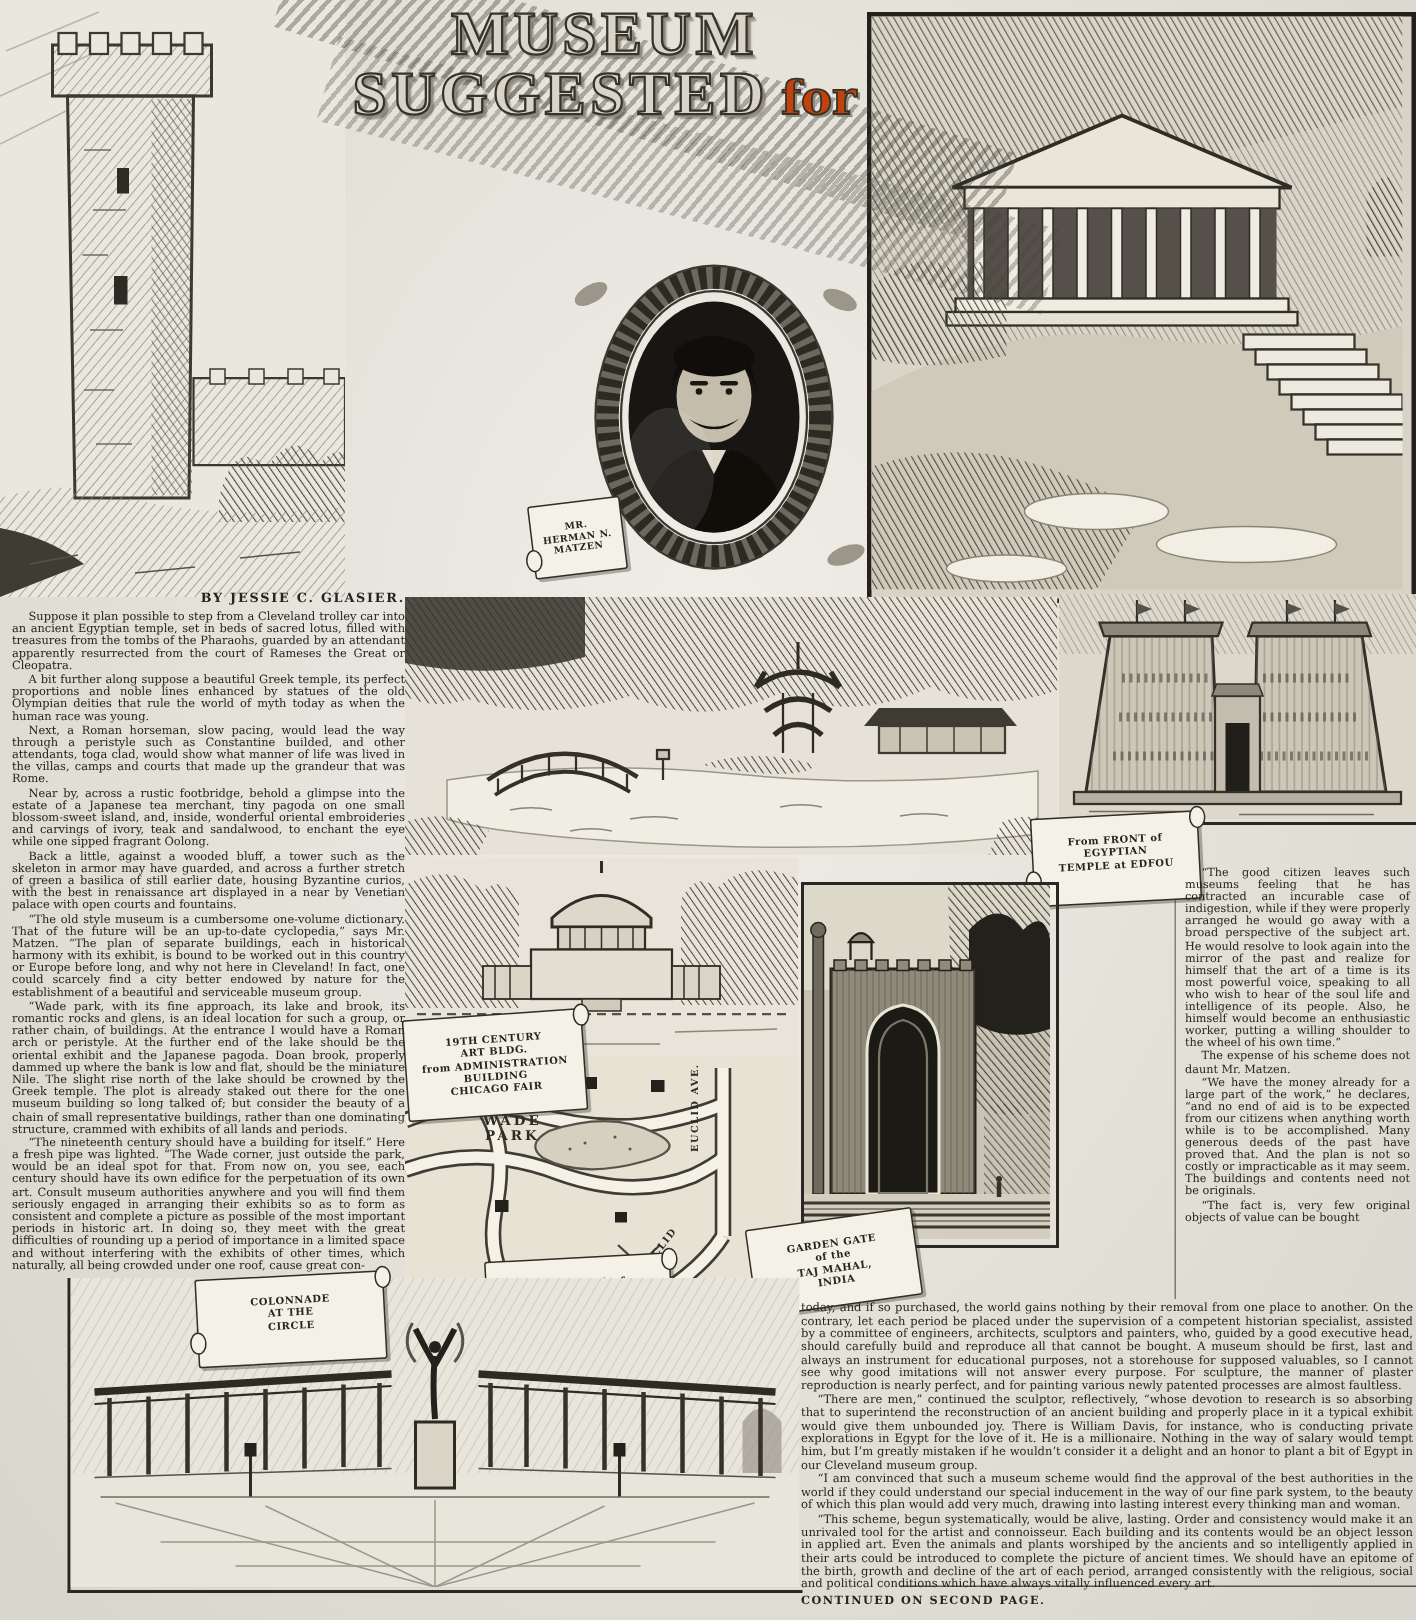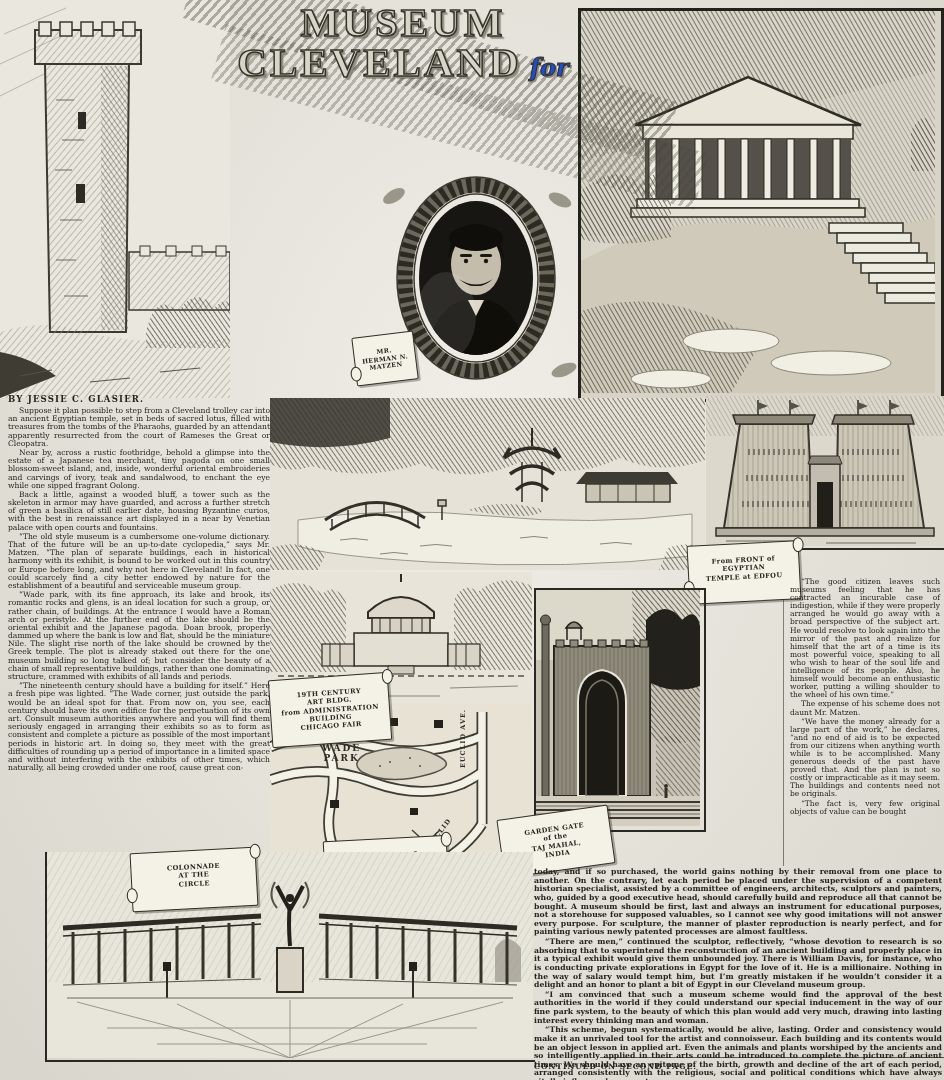--- a/index.html
+++ b/index.html
@@ -10,31 +10,31 @@
   .abs{position:absolute;}
   
   .masthead{left:220px;top:2px;width:366px;height:170px;text-align:center;z-index:5;}
   .mast-band{position:absolute;left:-40px;top:26px;width:500px;height:64px;transform:rotate(17deg);
         background:repeating-linear-gradient(115deg, rgba(70,67,58,.38) 0 3px, rgba(70,67,58,0) 3px 7px);z-index:-1;}
   .mast-band.b2{top:86px;left:-10px;transform:rotate(15deg);height:58px;opacity:.8;}
   .mast-line{font-family:"Liberation Serif", serif;font-weight:bold;font-size:41px;line-height:40px;
         letter-spacing:3px;color:#d8d4c8;-webkit-text-stroke:1.5px #36332a;
         text-shadow:2px 2px 0 #8e8a7d, 3px 3px 1px rgba(54,51,42,.4);}
   .mast-row3{display:flex;justify-content:center;align-items:baseline;gap:8px;}
-  .mast-for{font-family:"DejaVu Serif", serif;font-style:italic;font-weight:bold;font-size:24px;
-        color:#1d4ed8;-webkit-text-stroke:1.2px #36332a;text-shadow:2px 2px 0 #8e8a7d;}
+  .mast-for{font-family:"DejaVu Serif", serif;font-weight:bold;font-size:31px;
+        color:#c2410c;-webkit-text-stroke:1.2px #36332a;text-shadow:2px 2px 0 #8e8a7d;}
   
-  .byline{left:8px;top:394px;width:262px;text-align:left;font-size:8.5px;font-weight:bold;
+  .byline{left:8px;top:394px;width:262px;text-align:right;font-size:8.5px;font-weight:bold;
         letter-spacing:1.2px;z-index:4;}
   .col{font-size:7.6px;line-height:1.08;text-align:justify;z-index:4;}
   .col p{margin:0 0 1px 0;text-indent:11px;}
   .col p.cont{text-indent:0;}
   .leftcol{left:8px;top:407px;width:262px;height:455px;}
   .rightcol{left:790px;top:578px;width:150px;height:292px;font-size:7.5px;}
-  .bottomblock{left:534px;top:868px;width:408px;height:190px;font-size:7.7px;line-height:1.12;font-weight:bold;}
+  .bottomblock{left:534px;top:868px;width:408px;height:190px;font-size:7.7px;line-height:1.12;}
   .footer{left:534px;top:1062px;width:408px;text-align:left;font-size:7.5px;font-weight:bold;
         letter-spacing:1px;z-index:4;}
   .footer-rule{left:600px;top:1057px;width:344px;border-top:1.5px solid #55524a;height:0;}
   .vrule{left:783px;top:580px;width:0;height:286px;border-left:1px solid #75716a;}
   
   .illo{z-index:1;}
   .illo svg{display:block;}
   .framed{border:3px solid #23211b;background:#d7d3c6;}
   .thinframe{border:2px solid #2a2822;}
   
@@ -108,21 +108,21 @@
           <line x1="160" y1="372" x2="200" y2="368"></line>
         </g>
     </svg>
   </div>
 
   <div class="abs masthead">
     <div class="mast-band"></div>
     <div class="mast-band b2"></div>
     <div class="mast-line">MUSEUM</div>
     <div class="mast-row3">
-      <span class="mast-line">CLEVELAND</span>
+      <span class="mast-line">SUGGESTED</span>
       <span class="mast-for">for</span>
     </div>
   </div>
 
   <div class="abs illo framed" style="left:578px;top:8px;width:360px;height:388px;">
     <svg width="354" height="382" viewBox="0 0 354 382">
       <defs>
         <pattern id="gt-d" width="4" height="4" patternUnits="userSpaceOnUse" patternTransform="rotate(-30)">
             <line x1="0" y1="0" x2="0" y2="4" stroke="#4e4b41" stroke-width="1.5"></line>
           </pattern>
@@ -211,20 +211,22 @@
       <span class="pre">MR.
 HERMAN N.
 MATZEN</span>
       <span class="curl l"></span>
     </div>
   </div>
 
   <div class="abs byline">BY JESSIE C. GLASIER.</div>
   <div class="abs col leftcol">
     <p>Suppose it plan possible to step from a Cleveland trolley car into an ancient Egyptian temple, set in beds of sacred lotus, filled with treasures from the tombs of the Pharaohs, guarded by an attendant apparently resurrected from the court of Rameses the Great or Cleopatra.</p>
+    <p>A bit further along suppose a beautiful Greek temple, its perfect proportions and noble lines enhanced by statues of the old Olympian deities that rule the world of myth today as when the human race was young.</p>
+    <p>Next, a Roman horseman, slow pacing, would lead the way through a peristyle such as Constantine builded, and other attendants, toga clad, would show what manner of life was lived in the villas, camps and courts that made up the grandeur that was Rome.</p>
     <p>Near by, across a rustic footbridge, behold a glimpse into the estate of a Japanese tea merchant, tiny pagoda on one small blossom-sweet island, and, inside, wonderful oriental embroideries and carvings of ivory, teak and sandalwood, to enchant the eye while one sipped fragrant Oolong.</p>
     <p>Back a little, against a wooded bluff, a tower such as the skeleton in armor may have guarded, and across a further stretch of green a basilica of still earlier date, housing Byzantine curios, with the best in renaissance art displayed in a near by Venetian palace with open courts and fountains.</p>
     <p>“The old style museum is a cumbersome one-volume dictionary.  That of the future will be an up-to-date cyclopedia,” says Mr. Matzen.  “The plan of separate buildings, each in historical harmony with its exhibit, is bound to be worked out in this country or Europe before long, and why not here in Cleveland!  In fact, one could scarcely find a city better endowed by nature for the establishment of a beautiful and serviceable museum group.</p>
     <p>“Wade park, with its fine approach, its lake and brook, its romantic rocks and glens, is an ideal location for such a group, or rather chain, of buildings.  At the entrance I would have a Roman arch or peristyle.  At the further end of the lake should be the oriental exhibit and the Japanese pagoda.  Doan brook, properly dammed up where the bank is low and flat, should be the miniature Nile.  The slight rise north of the lake should be crowned by the Greek temple.  The plot is already staked out there for the one museum building so long talked of; but consider the beauty of a chain of small representative buildings, rather than one dominating structure, crammed with exhibits of all lands and periods.</p>
     <p>“The nineteenth century should have a building for itself.”  Here a fresh pipe was lighted.  “The Wade corner, just outside the park, would be an ideal spot for that.  From now on, you see, each century should have its own edifice for the perpetuation of its own art.  Consult museum authorities anywhere and you will find them seriously engaged in arranging their exhibits so as to form as consistent and complete a picture as possible of the most important periods in historic art.  In doing so, they meet with the great difficulties of rounding up a period of importance in a limited space and without interfering with the exhibits of other times, which naturally, all being crowded under one roof, cause great con-</p>
   </div>
 
   <div class="abs illo" style="left:270px;top:398px;width:435px;height:172px;">
     <svg width="435" height="172" viewBox="0 0 435 172">
       <defs>

